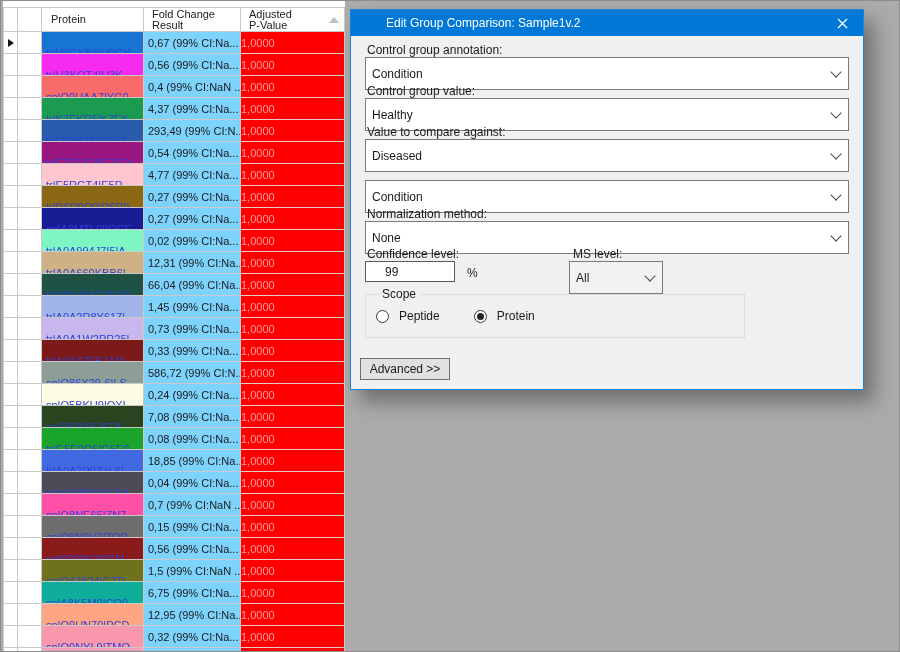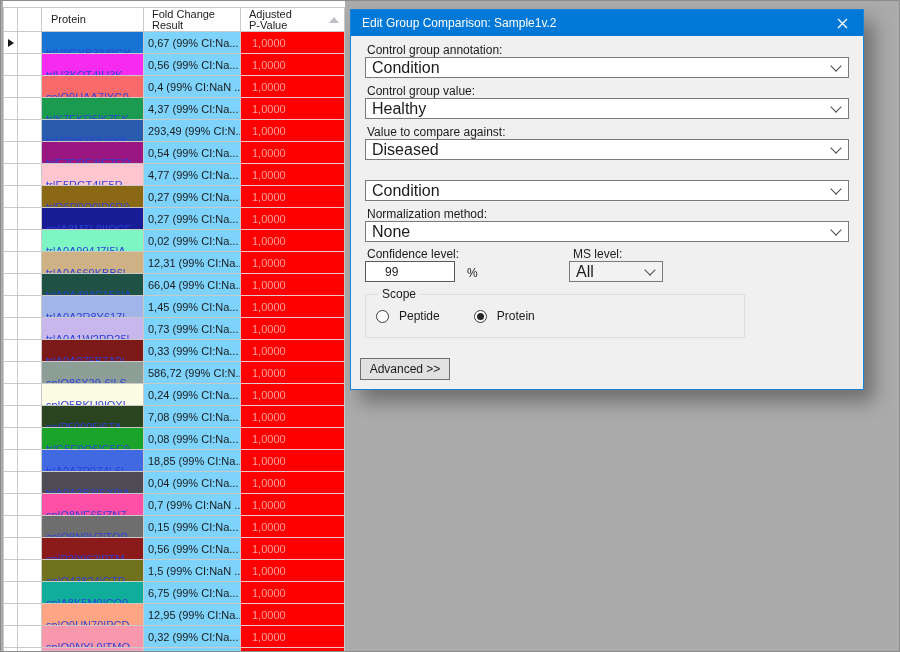--- a/index.html
+++ b/index.html
@@ -20,34 +20,34 @@
   .hcell.c2{padding-left:9px;}
   .hcell.c3,.hcell.c4{padding-left:8px;}
   .grow{display:flex;height:22px;}
   .grow.partial{height:5px;overflow:hidden;}
   .cell{box-sizing:border-box;border-right:1px solid #C9C9C9;border-bottom:1px solid #C9C9C9;
         overflow:hidden;display:flex;align-items:center;white-space:nowrap;}
   .cell.c0{border-left:1px solid #C9C9C9;justify-content:center;background:#FFFFFF;}
   .cell.c1{background:#FFFFFF;}
   .cell.c2{padding-left:4px;}
   .cell.c3{padding-left:4px;font-size:11px;color:#1A1A1A;background:#7dd3fc;}
-  .cell.c4{padding-left:11px;font-size:11px;color:#FF9E9E;background:#FF0000;border-bottom-color:#E8C9C9;}
+  .cell.c4{padding-left:0;font-size:11px;color:#FF9E9E;background:#FF0000;border-bottom-color:#E8C9C9;}
   .plink{font-size:11px;color:#2B3FD9;text-decoration:underline;white-space:nowrap;overflow:hidden;cursor:pointer;margin-top:20px;}
   .rowarrow{width:0;height:0;border-top:4px solid transparent;border-bottom:4px solid transparent;border-left:6px solid #141414;}
   .sortup{width:0;height:0;border-left:5px solid transparent;border-right:5px solid transparent;border-bottom:6px solid #BDC1C6;margin-left:auto;margin-right:5px;}
 
   
   .dialog{position:absolute;left:349px;top:8px;width:514px;height:381px;background:#F0F0F0;
           border:1px solid #1884D9;box-sizing:border-box;box-shadow:10px 12px 18px rgba(0,0,0,0.35);}
   .titlebar{height:26px;background:#0078D7;display:flex;align-items:center;}
-  .title{color:#FFFFFF;font-size:12px;padding-left:11px;}
+  .title{color:#FFFFFF;font-size:12px;padding-left:11px;margin-left:24px;}
   .closebtn{margin-left:auto;width:42px;height:26px;display:flex;align-items:center;justify-content:center;cursor:pointer;}
   .dlabel{position:absolute;font-size:12px;color:#1B1B1B;left:16px;}
-  .combo{position:absolute;left:14px;width:484px;height:21px;background:#FFFFFF;border:1px solid #7A7A7A;
-         box-sizing:border-box;display:flex;align-items:center;padding-left:6px;font-size:16px;color:#1B1B1B;cursor:default;}
+  .combo{position:absolute;left:14px;width:484px;height:33px;background:#FFFFFF;border:1px solid #7A7A7A;
+         box-sizing:border-box;display:flex;align-items:center;padding-left:6px;font-size:12px;color:#1B1B1B;cursor:default;}
   .chev{margin-left:auto;margin-right:8px;width:7px;height:7px;border-right:1px solid #4A4A4A;border-bottom:1px solid #4A4A4A;
         transform:rotate(45deg);margin-top:-4px;}
   .textbox{position:absolute;left:14px;top:251px;width:90px;height:21px;background:#FFFFFF;border:1px solid #5A5A5A;
            box-sizing:border-box;font-size:12px;color:#1B1B1B;display:flex;align-items:center;padding-left:19px;}
   .mscombo{left:218px;top:251px;width:94px;background:#F2F2F2;}
   .groupbox{position:absolute;left:14px;top:284px;width:380px;height:44px;border:1px solid #DCDCDC;box-sizing:border-box;}
   .gblabel{position:absolute;top:-8px;left:12px;background:#F0F0F0;padding:0 4px;font-size:12px;color:#1B1B1B;}
   .radiorow{position:absolute;left:10px;top:14px;display:flex;align-items:center;gap:10px;}
   .radio{width:13px;height:13px;border-radius:50%;border:1px solid #3A3A3A;background:#FFFFFF;box-sizing:border-box;position:relative;cursor:pointer;}
   .radio.checked::after{content:"";position:absolute;left:2px;top:2px;width:7px;height:7px;border-radius:50%;background:#262626;}

